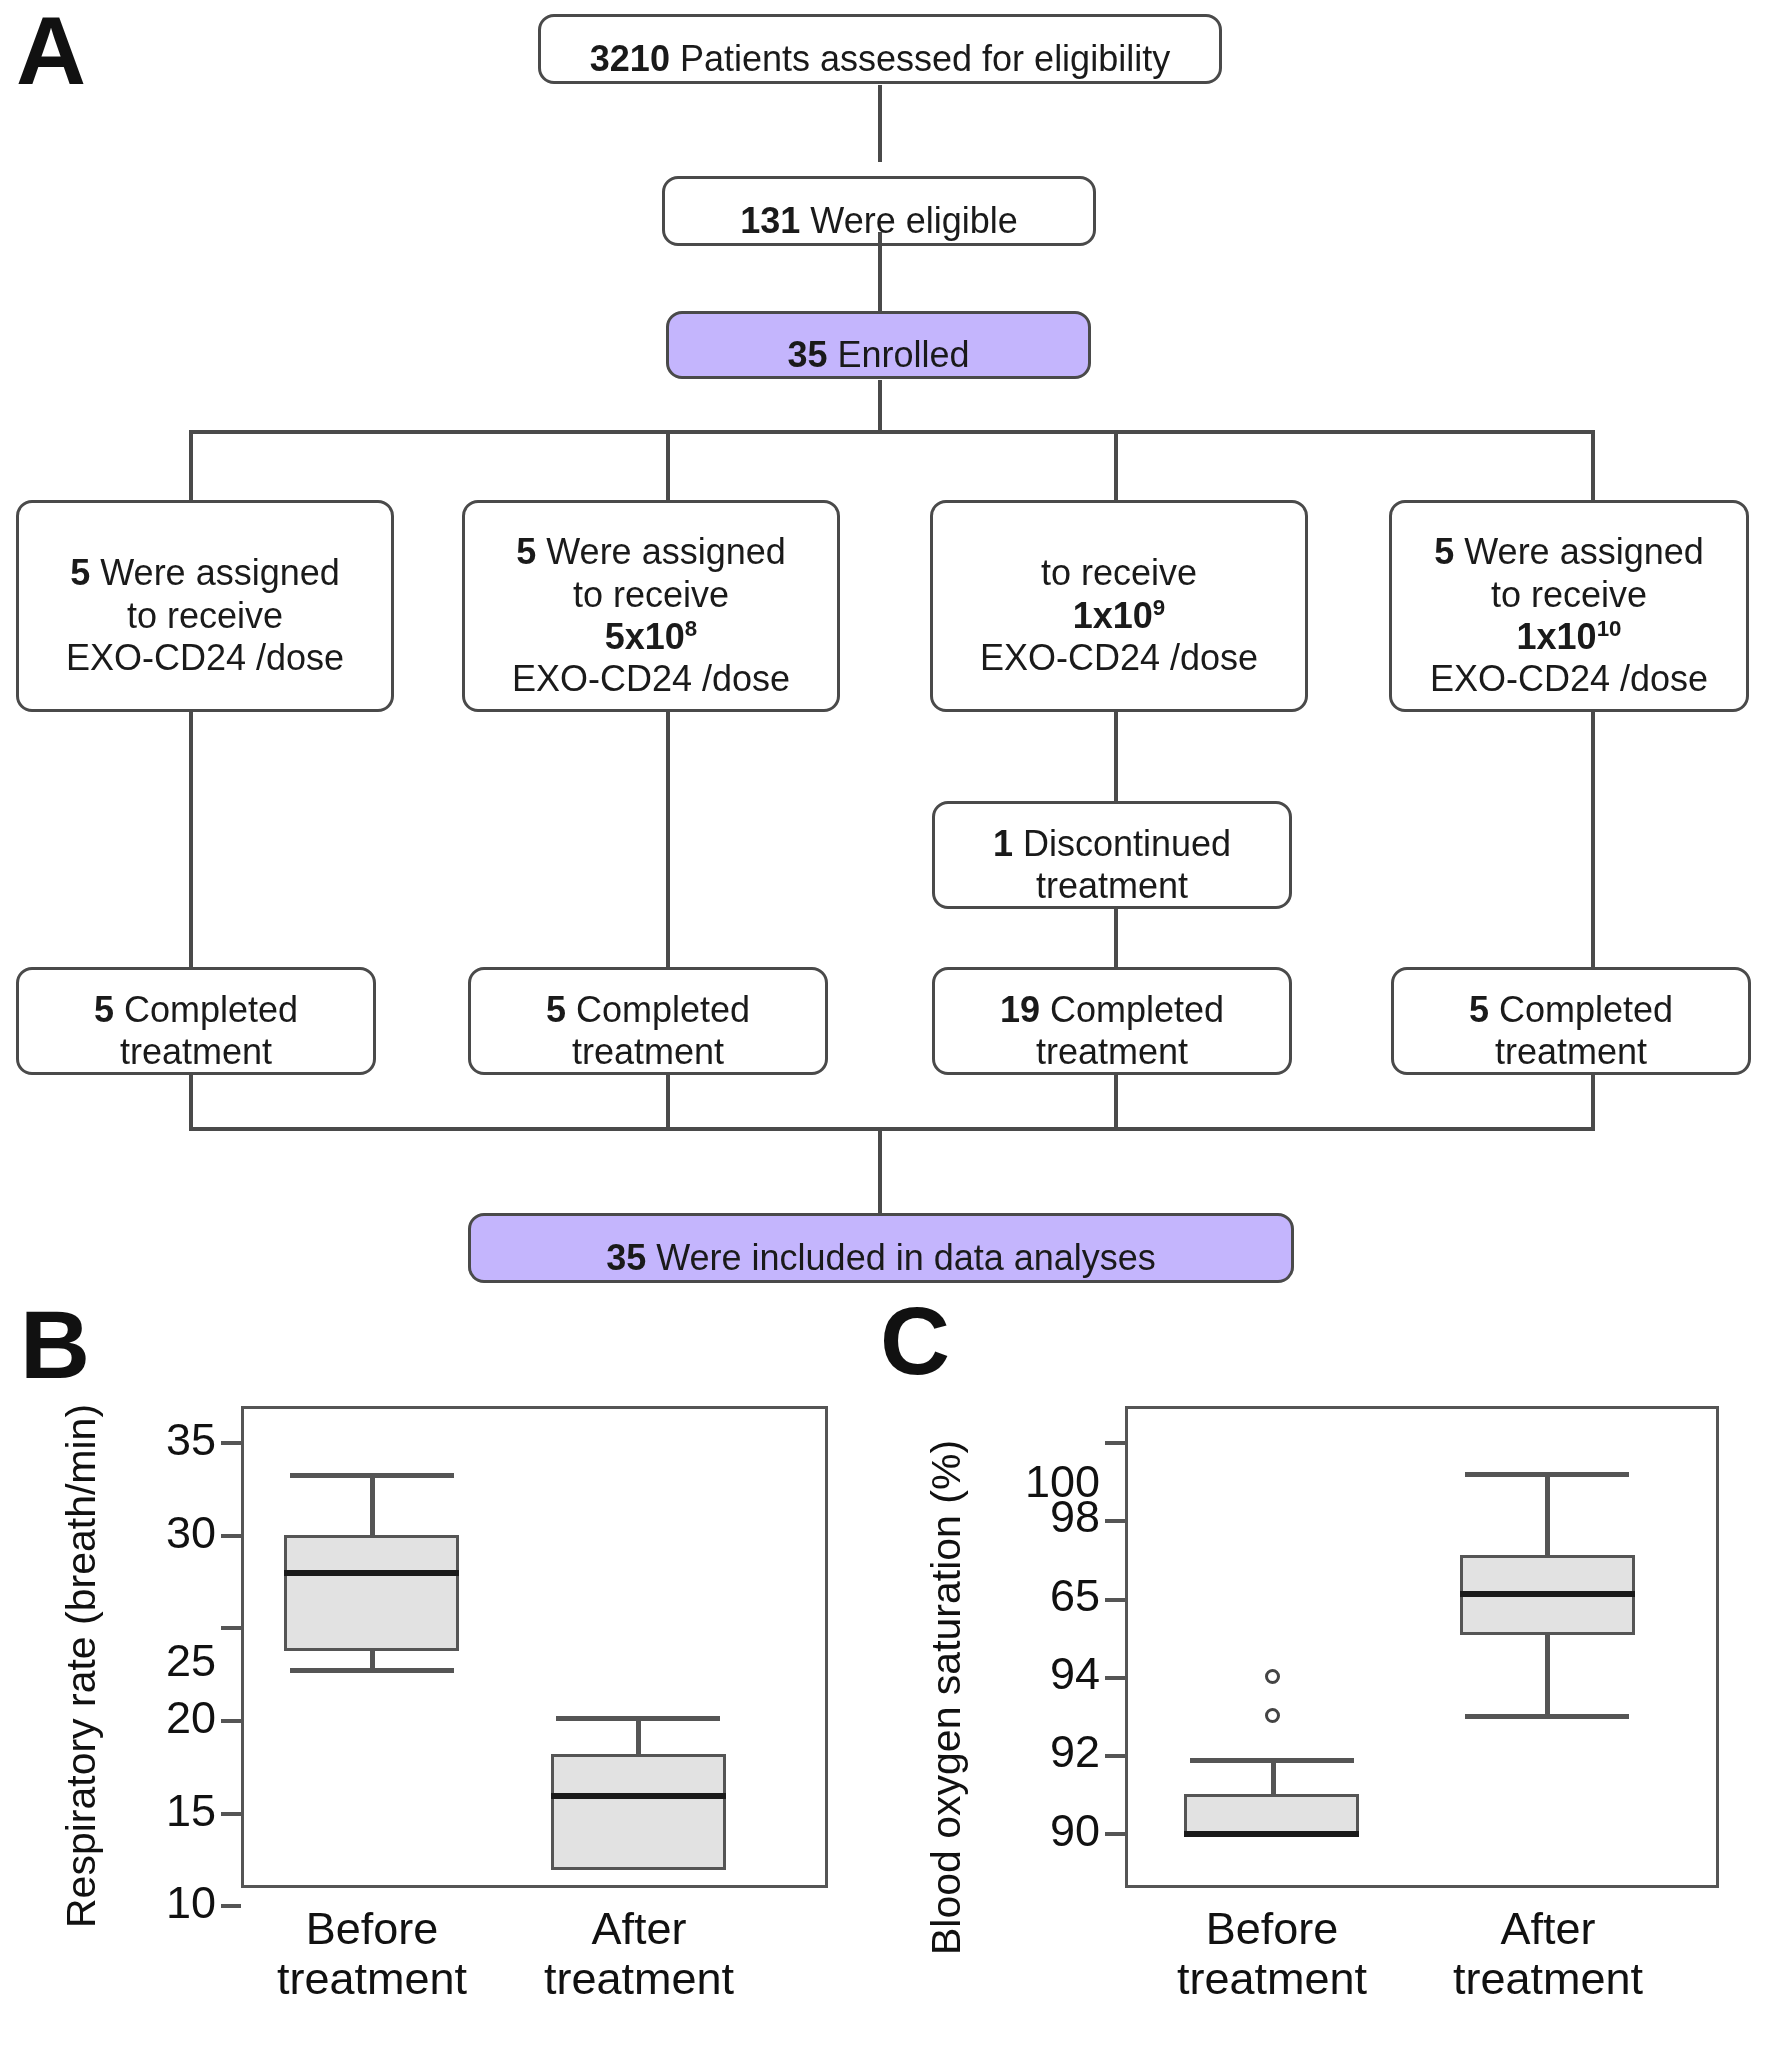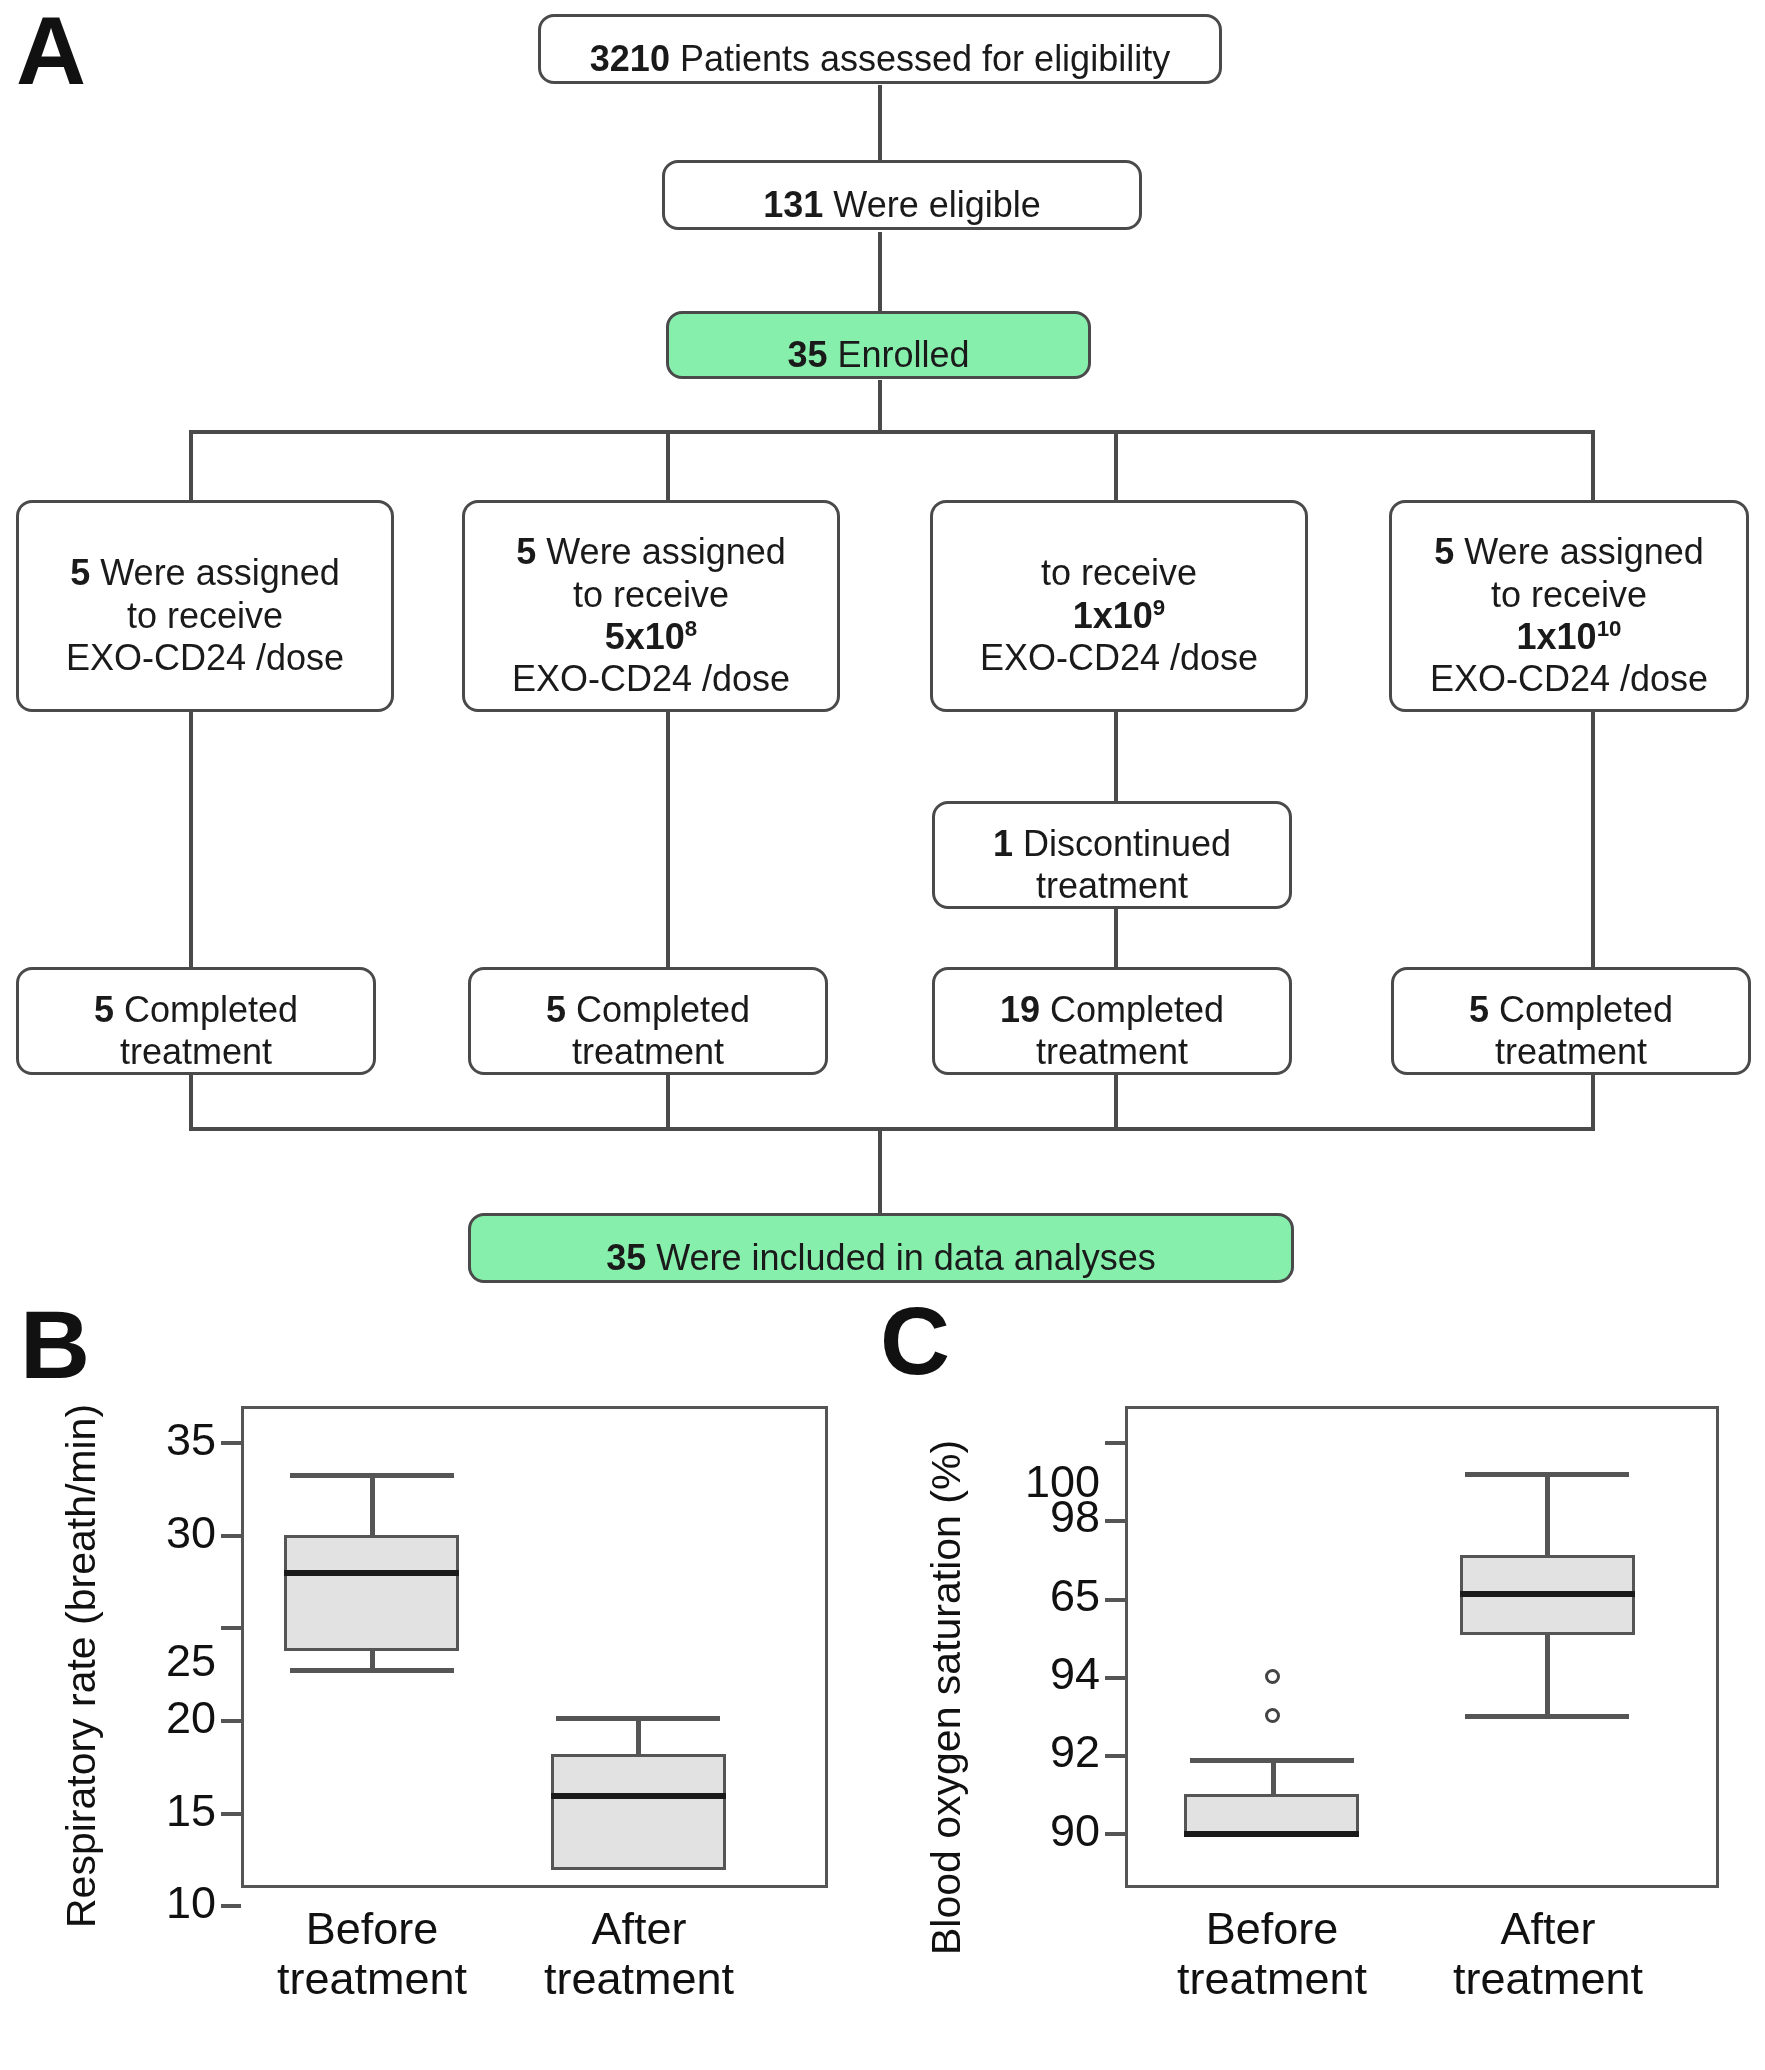--- a/index.html
+++ b/index.html
@@ -38,21 +38,21 @@
     background: #ffffff;
     display: flex;
     align-items: center;
     justify-content: center;
     text-align: center;
     font-size: 36px;
     line-height: 1.18;
     color: #1a1a1a;
     padding: 3.6px 10.8px;
   }
-  .node.filled { background: #86efac; }
+  .node.filled { background: #c4b5fd; }
   .node .num { font-weight: bold; }
   .node sup { font-size: 0.62em; font-weight: bold; vertical-align: super; }
   .node .dose { font-weight: bold; }
   .node-inner { width: 100%; margin-top: 20px; }
   .line {
     position: absolute;
     background: #4a4a4a;
   }
   .vline { width: 3.6px; }
   .hline { height: 3.6px; }
@@ -132,21 +132,21 @@
   <div class="panel-letter" style="left:16px; top:1.8px;">A</div>
 
   <div class="node" style="left:538px; top:14.4px; width:684px; height:70px;">
     <div class="node-inner">
       <span class="num">3210</span>
       <span> Patients assessed for eligibility</span>
     </div>
   </div>
   <div class="line vline" style="left:878px; top:85px; height:77px;"></div>
 
-  <div class="node" style="left:662px; top:160px; width:480px; height:70px;">
+  <div class="node" style="left:662px; top:176px; width:434px; height:70px;">
     <div class="node-inner">
       <span class="num">131</span>
       <span> Were eligible</span>
     </div>
   </div>
   <div class="line vline" style="left:878px; top:232px; height:79px;"></div>
 
   <div class="node filled" style="left:666px; top:311px; width:425px; height:68px;">
     <div class="node-inner">
       <span class="num">35</span>

